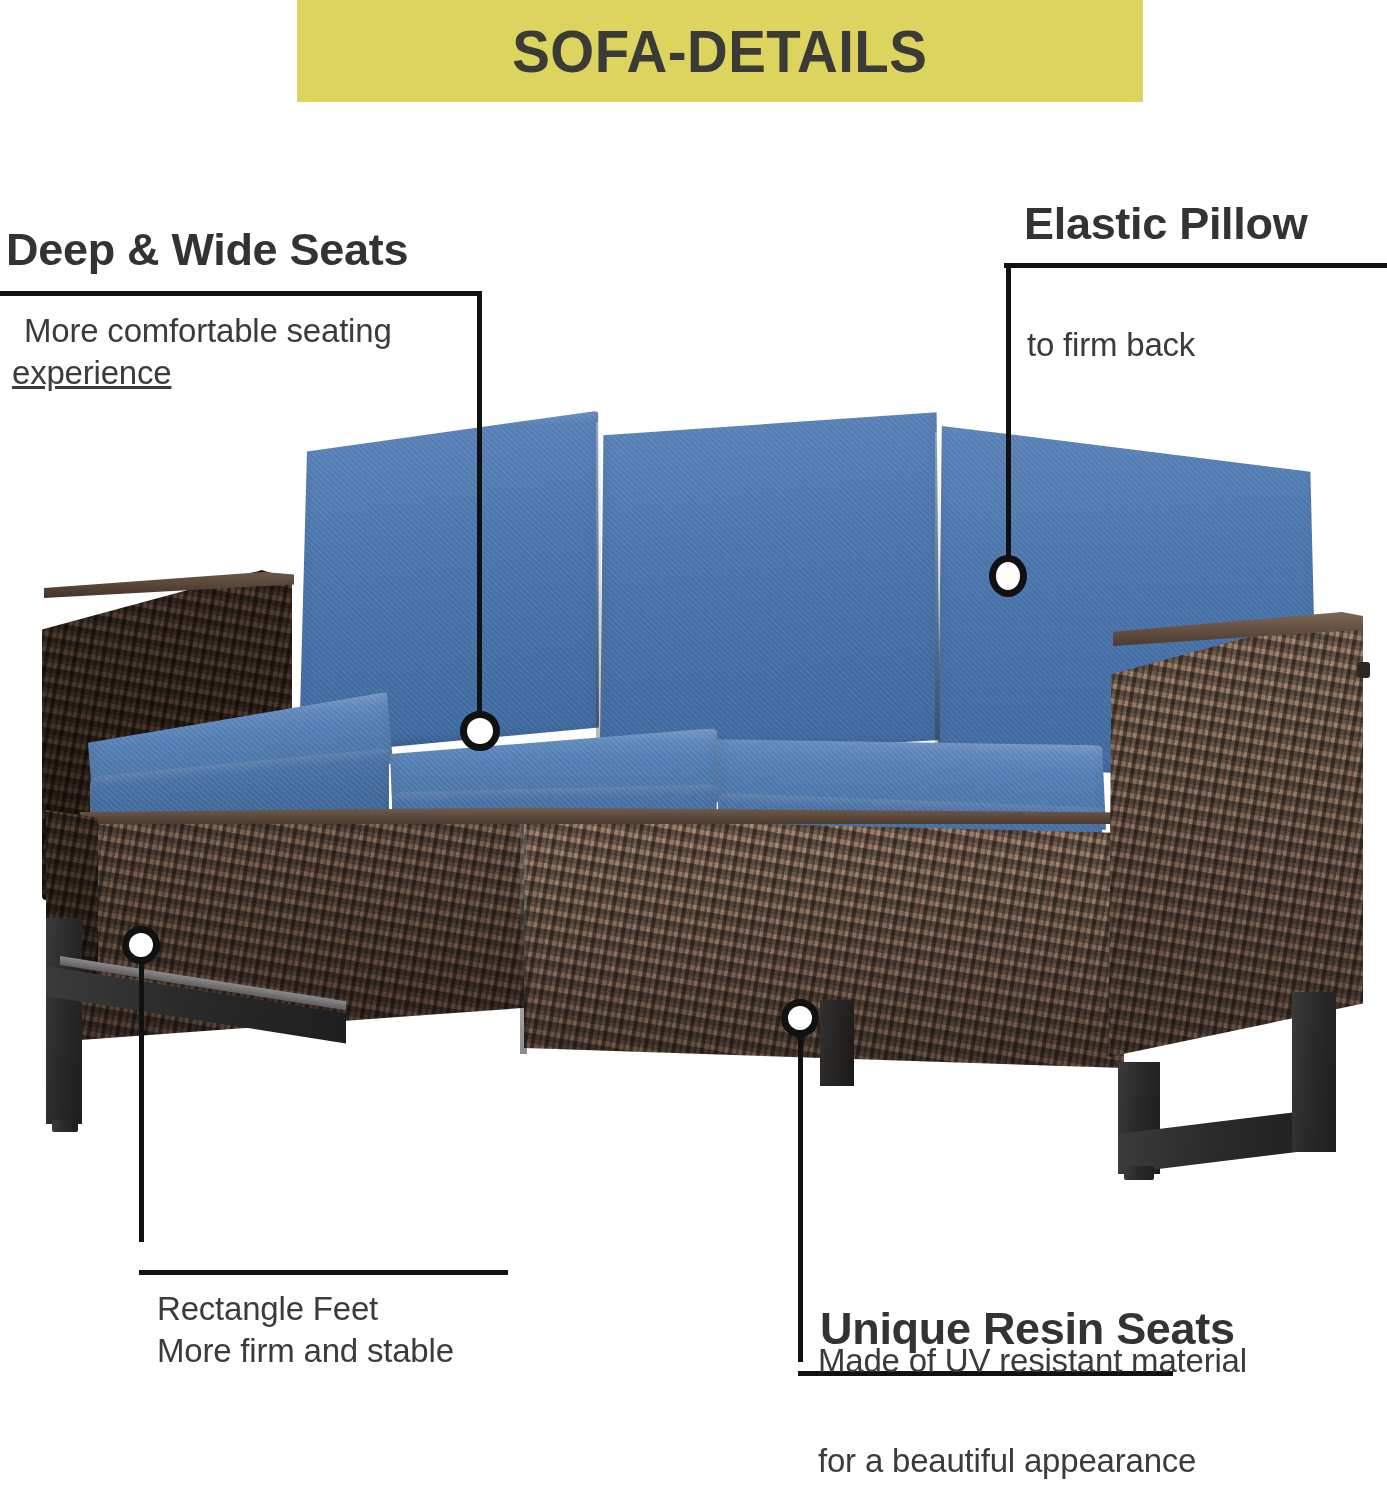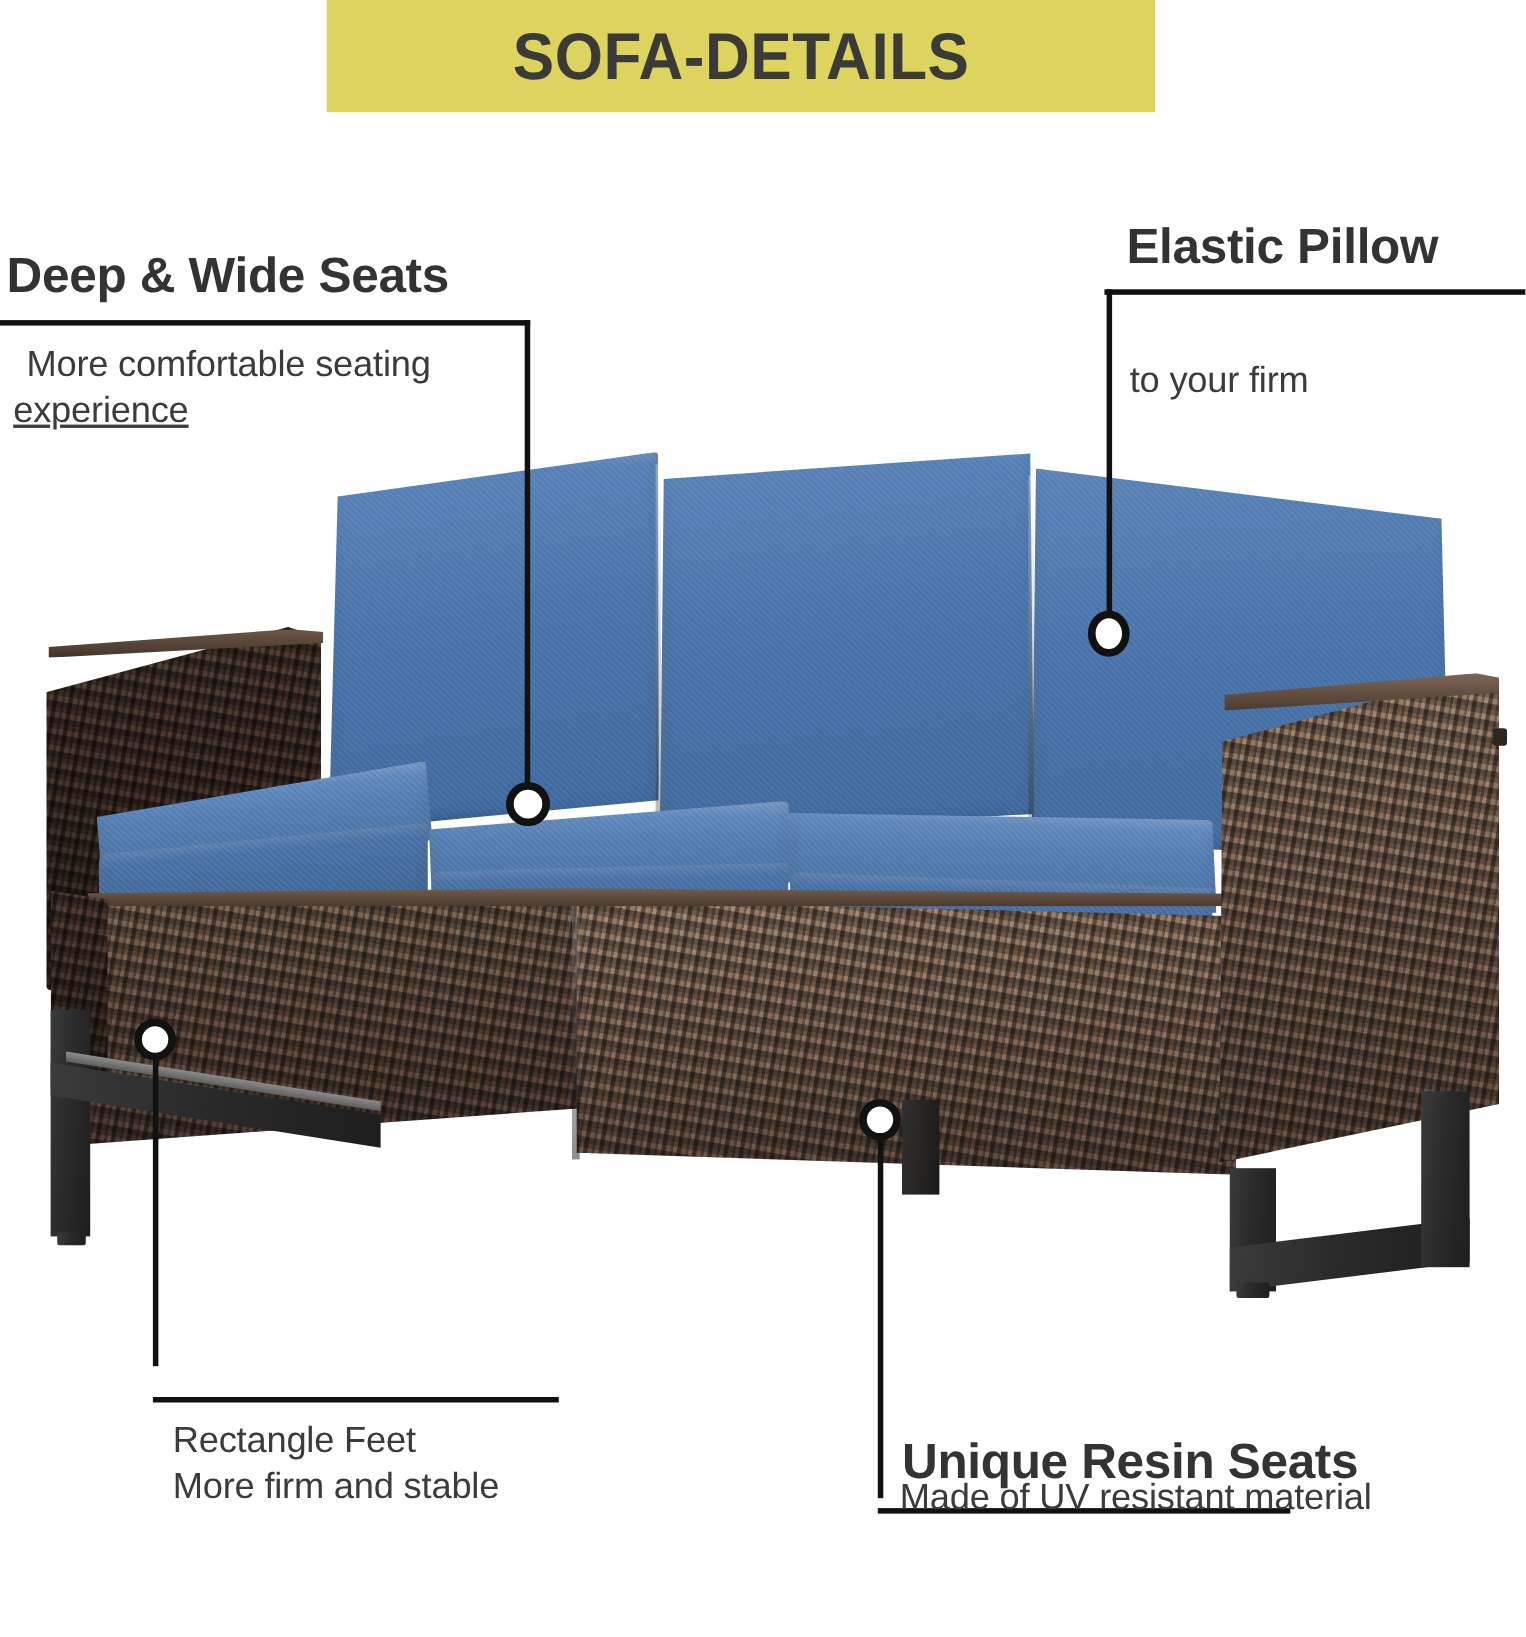--- a/index.html
+++ b/index.html
@@ -13,21 +13,21 @@
     width:1387px;
     height:1488px;
     overflow:hidden;
     background:#ffffff;
   }
 
   
   .banner{
     position:absolute;
     left:297px; top:0px;
-    width:753px; height:102px;
+    width:846px; height:102px;
     background:#dcd45e;
     display:flex; align-items:center; justify-content:center;
   }
   .banner-title{
     font-size:60px;
     font-weight:bold;
     letter-spacing:0.5px;
     color:#3a3a36;
     font-family:"Liberation Sans","DejaVu Sans",sans-serif;
     transform:scaleX(0.94);
@@ -246,28 +246,29 @@
   <div class="callout-head" style="left:6px; top:224px;">Deep &amp; Wide Seats</div>
   <div class="rule-h" style="left:0px; top:291px; width:482px;"></div>
   <div class="rule-v" style="left:477px; top:291px; height:430px;"></div>
   <div class="callout-body" style="left:12px; top:310px;margin-left:12px;">More comfortable seating</div>
   <div class="callout-body" style="left:12px; top:352px;text-decoration:underline;">experience</div>
   <div class="marker" style="left:460px; top:711px; width:40px; height:40px;"></div>
 
   <div class="callout-head" style="left:1024px; top:198px;">Elastic Pillow</div>
   <div class="rule-h" style="left:1004px; top:263px; width:383px;"></div>
   <div class="rule-v" style="left:1006px; top:263px; height:312px;"></div>
-  <div class="callout-body" style="left:1027px; top:324px;">to your firm</div>
+  <div class="callout-body" style="left:1027px; top:324px;">to firm back</div>
   <div class="marker" style="left:989px; top:555px; width:38px; height:42px;"></div>
 
   <div class="marker" style="left:122px; top:926px; width:38px; height:38px;"></div>
   <div class="rule-v" style="left:139px; top:962px; height:280px;"></div>
   <div class="rule-h" style="left:139px; top:1270px; width:369px;"></div>
   <div class="callout-body" style="left:157px; top:1288px;">Rectangle Feet</div>
   <div class="callout-body" style="left:157px; top:1330px;">More firm and stable</div>
 
   <div class="marker" style="left:781px; top:999px; width:38px; height:38px;"></div>
   <div class="rule-v" style="left:798px; top:1035px; height:327px;"></div>
   <div class="callout-head" style="left:820px; top:1303px;">Unique Resin Seats</div>
   <div class="rule-h" style="left:798px; top:1371px; width:375px;"></div>
   <div class="callout-body" style="left:818px; top:1340px;">Made of UV resistant material</div>
+  <div class="callout-body" style="left:818px; top:1440px;">for a beautiful appearance</div>
 
 </div>
 
 </body></html>

